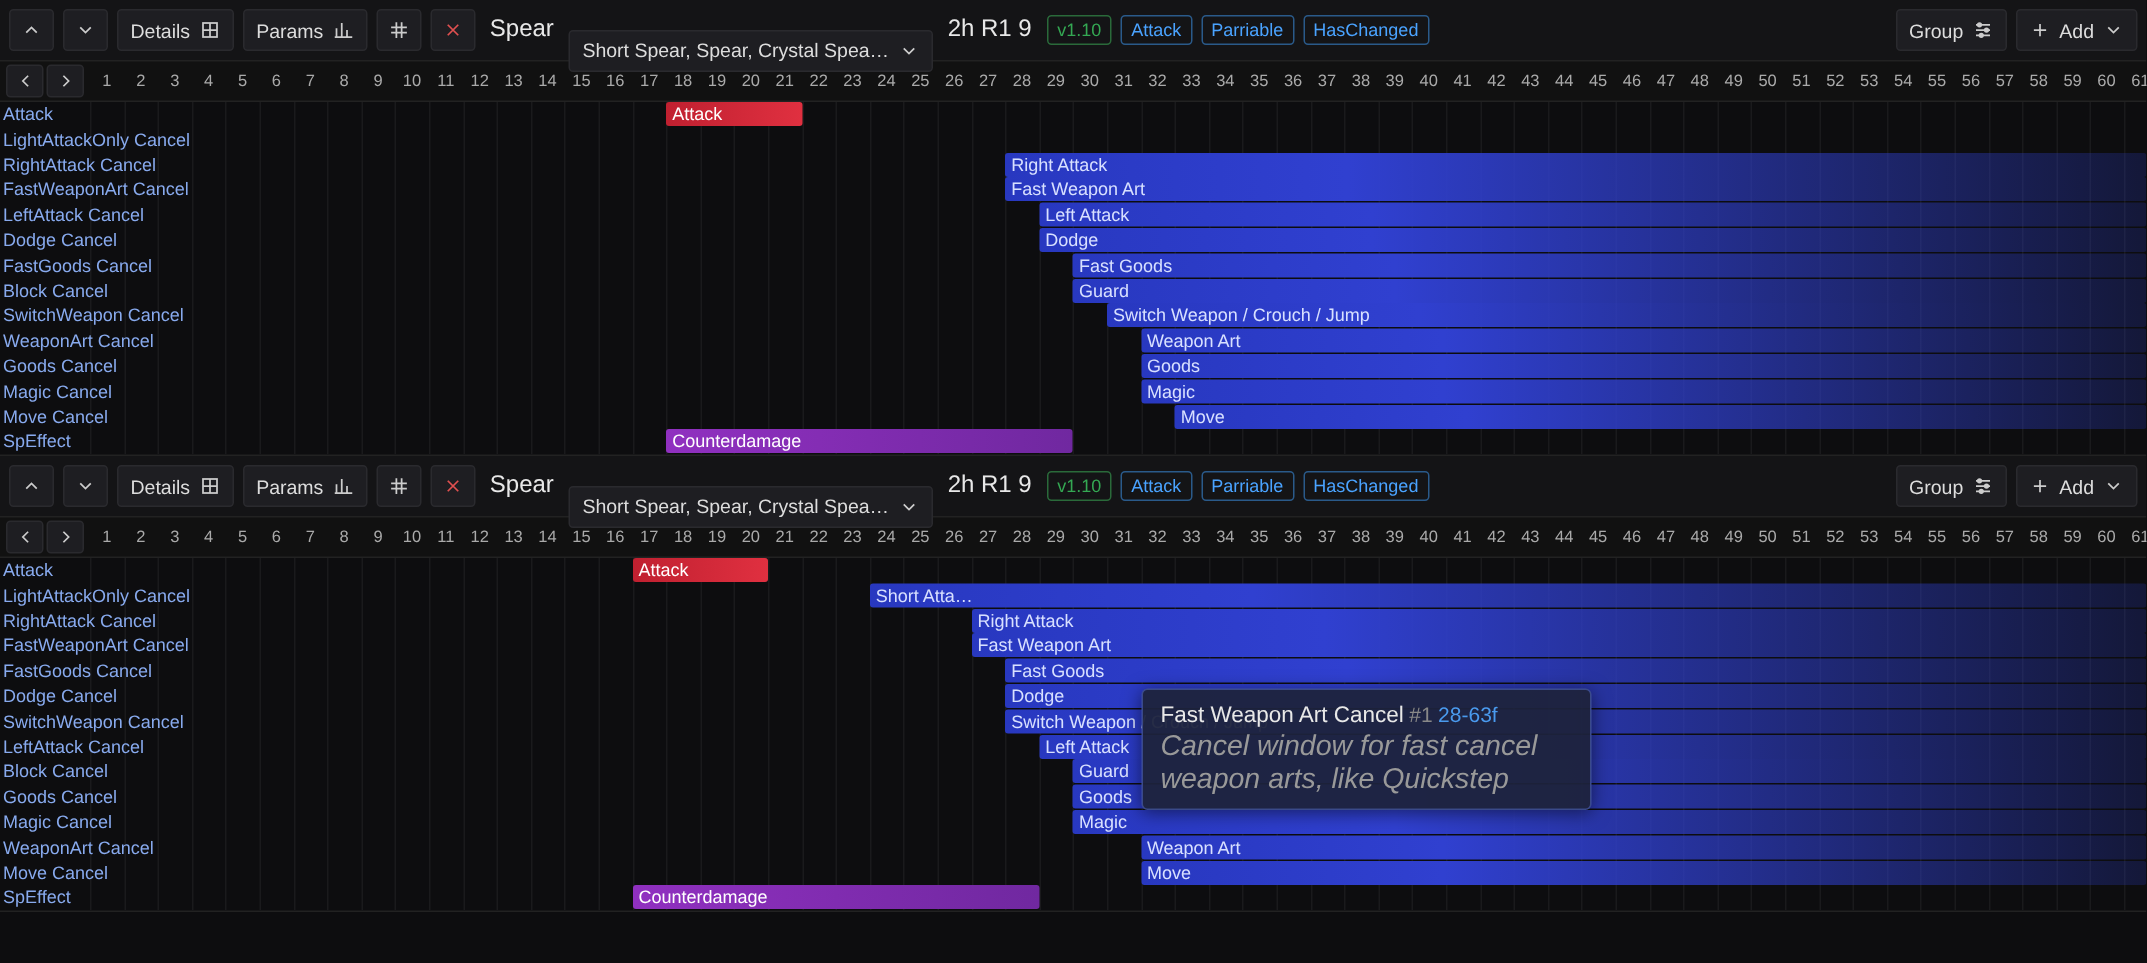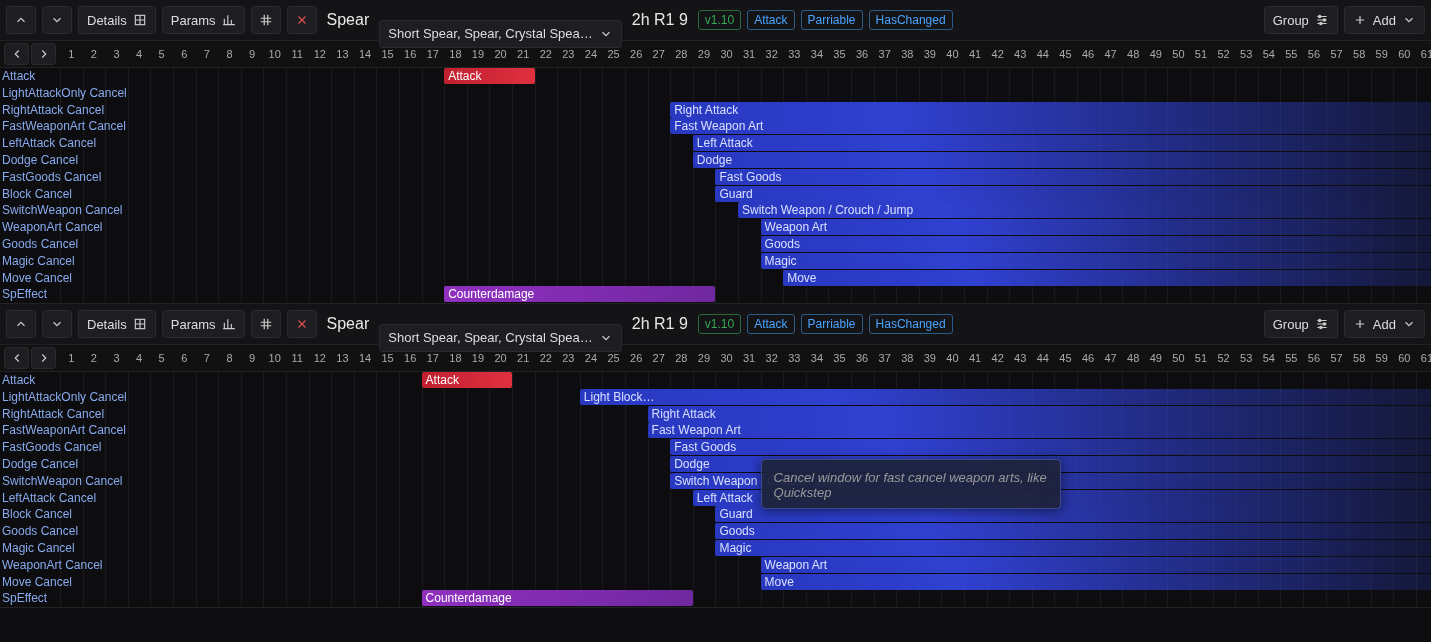--- a/index.html
+++ b/index.html
@@ -23,21 +23,21 @@
 .grid-area { position: absolute; left: 0; top: 0; right: 0; bottom: 0; }
 .vline { position: absolute; top: 0; bottom: 0; width: 1px; background: #1a1a1c; }
 .bar { position: absolute; height: 16px; border-radius: 2px; font-size: 12px; line-height: 16px; padding-left: 4px; white-space: nowrap; overflow: hidden; }
 .bar-attack { background: linear-gradient(90deg,#c02030,#e03040); color: #fff; }
 .bar-blue { background: linear-gradient(90deg,#2838c0 0%,#3040d0 30%,rgba(40,56,180,0.25) 100%); color: #d8e0ff; }
 .bar-purple { background: linear-gradient(90deg,#9030c0,#7028a0); color: #fff; }
 .tooltip { position: absolute; background: rgba(30,35,60,0.95); border: 1px solid #3a4a8a; border-radius: 4px; padding: 8px 12px; z-index: 10; max-width: 300px; box-shadow: 0 2px 12px rgba(0,0,0,0.5); }
 .tooltip-title { font-size: 15px; color: #e8e8e8; }
 .tooltip-id { color: #888; font-size: 14px; }
 .tooltip-frames { color: #4a9aee; font-size: 14px; }
-.tooltip-desc { color: #999; font-style: italic; font-size: 13px; margin-top: 2px; }
+.tooltip-desc { color: #999; font-style: italic; font-size: 19px; margin-top: 2px; }
 svg { width: 14px; height: 14px; stroke: #ccc; stroke-width: 2; fill: none; }
 </style>
 </head>
 <body>
 
 <div id="root">
     <div class="panel">
     <div class="toolbar">
     <div class="btn icon-btn">
           <svg viewBox="0 0 24 24">
@@ -477,34 +477,37 @@
           <div class="vline" style="left:1235.2px"></div>
           <div class="vline" style="left:1257.8000000000002px"></div>
           <div class="vline" style="left:1280.4px"></div>
           <div class="vline" style="left:1303px"></div>
           <div class="vline" style="left:1325.6000000000001px"></div>
           <div class="vline" style="left:1348.2px"></div>
           <div class="vline" style="left:1370.8000000000002px"></div>
           <div class="vline" style="left:1393.4px"></div>
           <div class="vline" style="left:1416px"></div>
           <div class="bar bar-attack" style="left:421.6px;top:0px;width:90.4px">Attack</div>
-          <div class="bar bar-blue" style="left:579.8000000000001px;top:16.8px;width:851.1999999999999px">Light Block…</div>
+          <div class="bar bar-blue" style="left:579.8000000000001px;top:16.8px;width:851.1999999999999px">Short Atta…</div>
           <div class="bar bar-blue" style="left:647.6px;top:33.6px;width:783.4px">Right Attack</div>
           <div class="bar bar-blue" style="left:647.6px;top:50.400000000000006px;width:783.4px">Fast Weapon Art</div>
           <div class="bar bar-blue" style="left:670.2px;top:67.2px;width:760.8px">Fast Goods</div>
           <div class="bar bar-blue" style="left:670.2px;top:84px;width:760.8px">Dodge</div>
           <div class="bar bar-blue" style="left:670.2px;top:100.80000000000001px;width:760.8px">Switch Weapon / Crouch / Jump</div>
           <div class="bar bar-blue" style="left:692.8000000000001px;top:117.60000000000001px;width:738.1999999999999px">Left Attack</div>
           <div class="bar bar-blue" style="left:715.4000000000001px;top:134.4px;width:715.5999999999999px">Guard</div>
           <div class="bar bar-blue" style="left:715.4000000000001px;top:151.20000000000002px;width:715.5999999999999px">Goods</div>
           <div class="bar bar-blue" style="left:715.4000000000001px;top:168px;width:715.5999999999999px">Magic</div>
           <div class="bar bar-blue" style="left:760.6px;top:184.8px;width:670.4px">Weapon Art</div>
           <div class="bar bar-blue" style="left:760.6px;top:201.60000000000002px;width:670.4px">Move</div>
           <div class="bar bar-purple" style="left:421.6px;top:218.4px;width:271.20000000000005px">Counterdamage</div>
           <div class="tooltip" style="left:760.6px;top:87.36000000000001px">
+      <div><span class="tooltip-title">Fast Weapon Art Cancel</span>
+      <span class="tooltip-id"> #1</span>
+      <span class="tooltip-frames"> 28-63f</span></div>
       <div class="tooltip-desc">Cancel window for fast cancel weapon arts, like Quickstep</div>
     </div>
         </div>
     <div class="row-labels">
           <div class="row-label">Attack</div>
           <div class="row-label">LightAttackOnly Cancel</div>
           <div class="row-label">RightAttack Cancel</div>
           <div class="row-label">FastWeaponArt Cancel</div>
           <div class="row-label">FastGoods Cancel</div>
           <div class="row-label">Dodge Cancel</div>

